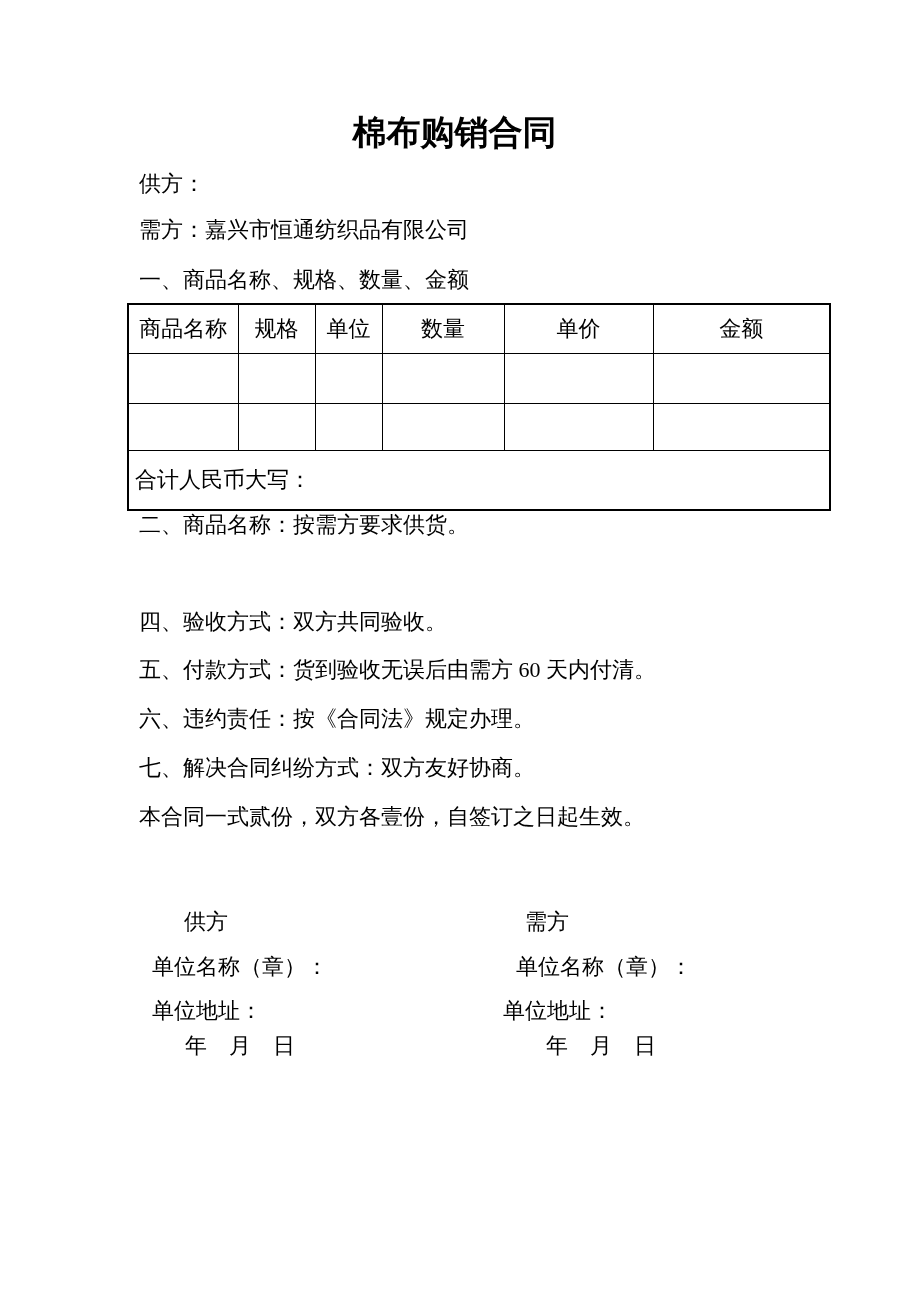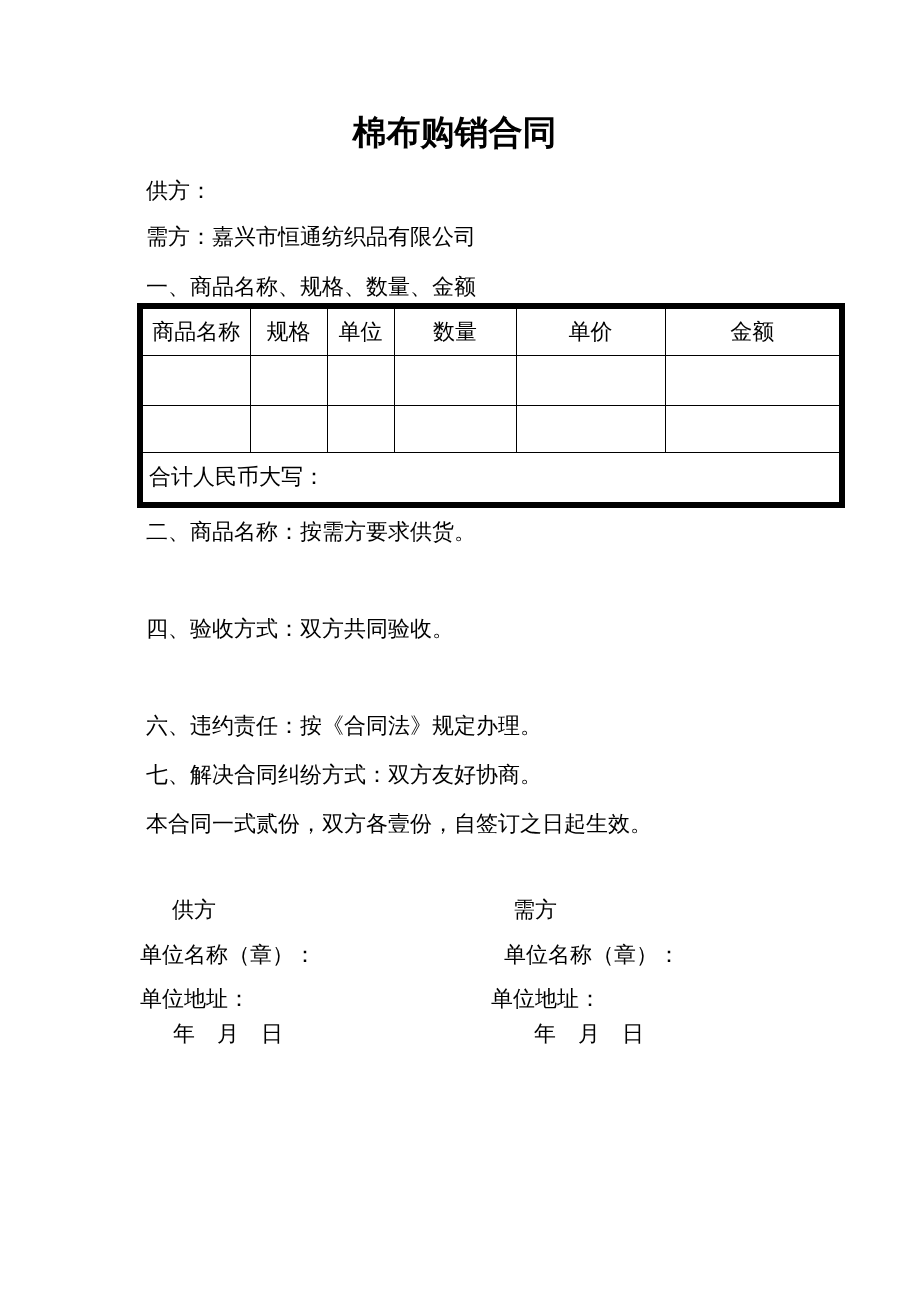--- a/index.html
+++ b/index.html
@@ -20,53 +20,53 @@
     margin: 0;
     text-align: center;
     font-family: "Liberation Sans", "DejaVu Sans", sans-serif;
     font-weight: bold;
     font-size: 34px;
     line-height: 42px;
   }
   .line {
     position: absolute;
     left: 138px;
-    margin: 8px;
+    margin: 1px;
     font-size: 22px;
     line-height: 26px;
     white-space: pre;
   }
   .goods-table {
     position: absolute;
     top: 303px;
-    left: 137px;
+    left: 127px;
     width: 702px;
     border-collapse: collapse;
     table-layout: fixed;
-    border: 6px solid #000000;
+    border: 2px solid #000000;
   }
   .goods-table th, .goods-table td {
     border: 1px solid #000000;
     font-size: 22px;
     font-weight: normal;
     padding: 0;
   }
   .goods-table th { text-align: center; vertical-align: middle; }
   .goods-table tr.header-row { height: 49px; }
   .goods-table tr.item-row-1 { height: 50px; }
   .goods-table tr.item-row-2 { height: 47px; }
-  .goods-table tr.total-row  { height: 53px; }
+  .goods-table tr.total-row  { height: 60px; }
   .goods-table td.total-cell {
     text-align: left;
     vertical-align: middle;
     padding-left: 6px;
   }
   .sig {
     position: absolute;
-    margin: 0;
+    margin: 12px;
     font-size: 22px;
     line-height: 26px;
     white-space: pre;
   }
 </style>
 </head>
 <body>
 
 <div class="page">
 
@@ -115,20 +115,21 @@
         <td></td>
       </tr>
       <tr class="total-row">
         <td class="total-cell" colspan="6">合计人民币大写：</td>
       </tr>
     </tbody>
   </table>
 
   <p class="line" style="top:511px">二、商品名称：按需方要求供货。</p>
   <p class="line" style="top:608px">四、验收方式：双方共同验收。</p>
+  <p class="line" style="top:656px">五、付款方式：货到验收无误后由需方 60 天内付清。</p>
   <p class="line" style="top:754px">七、解决合同纠纷方式：双方友好协商。</p>
   <p class="line" style="top:705px">六、违约责任：按《合同法》规定办理。</p>
   <p class="line" style="top:803px">本合同一式贰份，双方各壹份，自签订之日起生效。</p>
 
   <p class="sig" style="top:897px;  left:172px">供方</p>
   <p class="sig" style="top:897px;  left:513px">需方</p>
 
   <p class="sig" style="top:942px;  left:140px">单位名称（章）：</p>
   <p class="sig" style="top:942px;  left:504px">单位名称（章）：</p>
 

